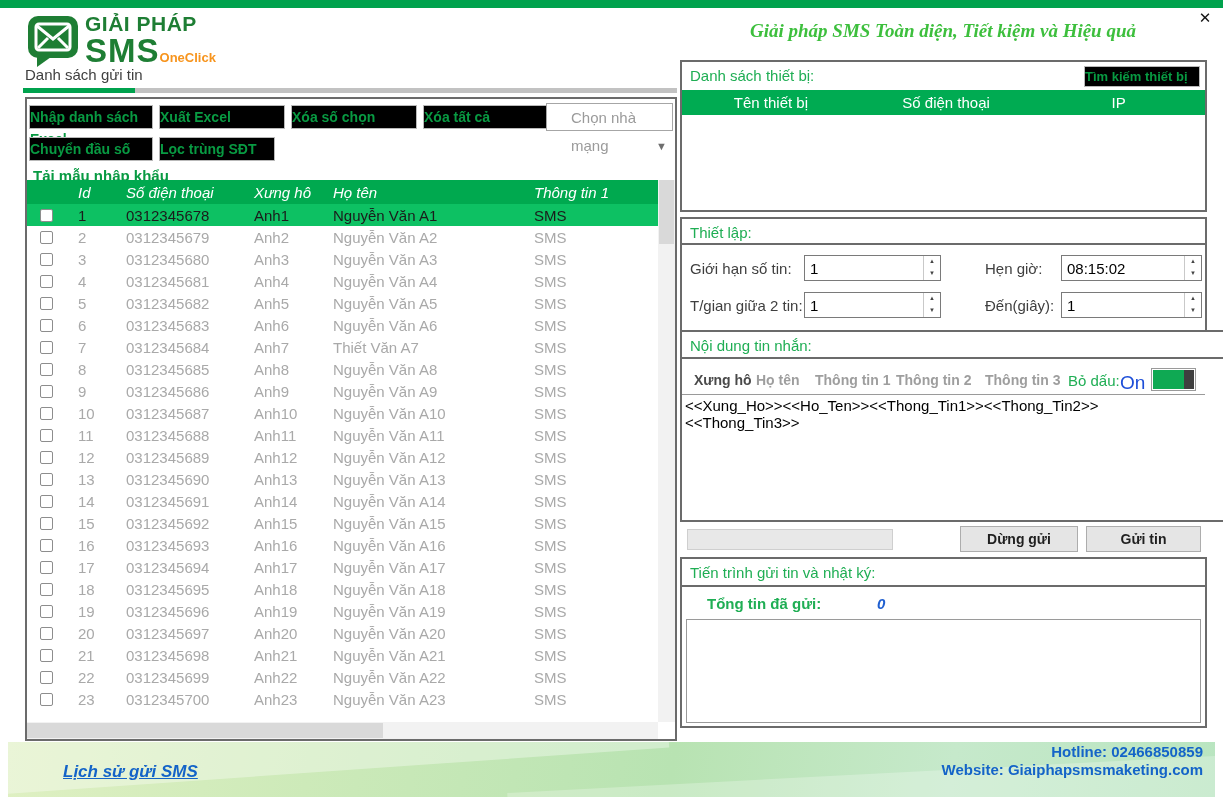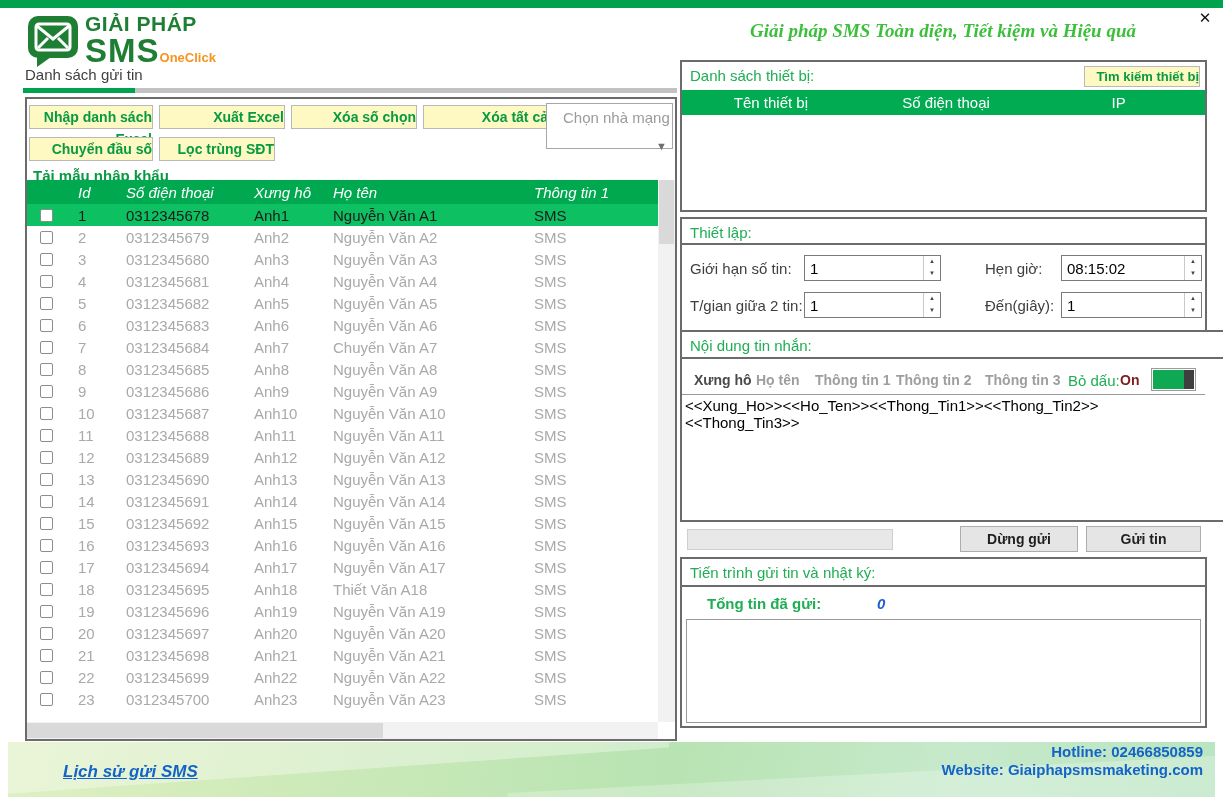--- a/index.html
+++ b/index.html
@@ -25,29 +25,29 @@
     font-family:"Liberation Serif","DejaVu Serif",serif; font-style:italic; font-weight:700;
     font-size:19px; color:#3dbf3d; }
 
   
   #tab { left:25px; top:66px; font-size:15px; color:#3f3f3f; cursor:pointer; }
   #tab-underline-active { left:23px; top:88px; width:112px; height:5px; background:#00a24d; }
   #tab-underline-rest { left:135px; top:88px; width:542px; height:5px; background:#c2c2c2; }
 
   
   #left-panel { left:25px; top:97px; width:652px; height:644px; border:2px solid #6b6b6b; background:#fff; }
-  .gbtn { background:#fef9c3; border:1px solid #b9b9b9; color:#089a42; font-weight:700;
-    font-size:14px; text-align:right; cursor:pointer; font-family:inherit; }
+  .gbtn { background:#000000; border:1px solid #b9b9b9; color:#089a42; font-weight:700;
+    font-size:14px; text-align:left; cursor:pointer; font-family:inherit; }
   #btn-row1 { left:2px; top:6px; height:24px; display:flex; gap:6px; }
   #btn-row1 .gbtn { height:24px; line-height:22px; }
   #btn-row2 { left:2px; top:38px; height:24px; display:flex; gap:6px; }
   #btn-row2 .gbtn { height:24px; line-height:22px; }
-  #carrier-select { left:519px; top:4px; width:127px; height:46px; background:#fff;
+  #carrier-select { left:519px; top:4px; width:127px; height:28px; background:#fff;
     border:1px solid #a6a6a6; color:#9b9b9b; font-size:15px; line-height:28px;
-    padding-left:16px; cursor:pointer; }
+    padding-left:24px; cursor:pointer; }
   #carrier-select .chev { float:right; margin-right:5px; font-size:11px; color:#6e6e6e; }
   #template-link { left:6px; top:68px; font-size:15px; font-weight:700; color:#089a42; cursor:pointer; }
 
   .grid-cols { display:grid; grid-template-columns:38px 48px 128px 79px 201px 1fr; }
   #table-header { left:0px; top:81px; width:631px; height:24px; background:#00a94f;
     color:#fff; font-size:15px; align-items:center; }
   #table-header .cell { padding-left:13px;font-style:italic; }
   #table-body { left:0px; top:105px; width:631px; height:506px; }
   .trow { height:22px; align-items:center; font-size:15px; color:#a9a9a9; background:#fff; cursor:default; }
   .trow .cell { padding-left:13px; white-space:nowrap; overflow:hidden; }
@@ -76,21 +76,21 @@
     font-size:15px; color:#000; }
   .spinner .val { position:absolute; left:5px; top:4px; }
   .spin-arrows { position:absolute; right:0; top:0; width:17px; height:100%;
     border-left:1px solid #c9c9c9; display:flex; flex-direction:column; }
   .spin-arrows span { flex:1; font-size:6px; color:#444; text-align:center; line-height:11px; cursor:pointer; }
 
   #message { left:680px; top:330px; width:612px; height:192px; }
   .mfield { position:absolute; top:40px; font-size:14px; font-weight:700; color:#9e9e9e; cursor:pointer; }
   .mfield.dark { color:#4a4a4a; }
   #accents-label { position:absolute; top:40px; left:386px; font-size:15px; color:#1fae54; }
-  #accents-state { position:absolute; top:40px; left:438px; font-size:14px; font-weight:700; color:#7f1d1d; }
+  #accents-state { position:absolute; top:40px; left:438px; font-size:19px; font-weight:400; color:#1d4ed8; }
   #accents-toggle { position:absolute; top:36px; left:469px; width:45px; height:23px;
     border:1px solid #9a9a9a; background:#fff; padding:1px; cursor:pointer; display:flex; }
   #accents-toggle .on-fill { flex:1; background:#0fa953; }
   #accents-toggle .knob { width:10px; background:#3f3f3f; }
   #msg-textarea { position:absolute; left:0px; top:62px; width:523px; height:126px;
     border:none; border-top:1px solid #9a9a9a; font-size:15px; color:#000; padding:2px 3px;
     font-family:inherit; resize:none; outline:none; }
 
   #send-row { left:680px; top:526px; width:527px; height:28px; }
   #progress-bar { position:absolute; left:7px; top:3px; width:206px; height:21px;
@@ -237,21 +237,21 @@
           <div class="cell">Nguyễn Văn A6</div>
           <div class="cell">SMS</div>
         </div>
         <div class="trow grid-cols">
           <div class="cb-cell">
             <span class="cbox"></span>
           </div>
           <div class="cell">7</div>
           <div class="cell">0312345684</div>
           <div class="cell">Anh7</div>
-          <div class="cell">Chuyển Văn A7</div>
+          <div class="cell">Thiết Văn A7</div>
           <div class="cell">SMS</div>
         </div>
         <div class="trow grid-cols">
           <div class="cb-cell">
             <span class="cbox"></span>
           </div>
           <div class="cell">8</div>
           <div class="cell">0312345685</div>
           <div class="cell">Anh8</div>
           <div class="cell">Nguyễn Văn A8</div>
@@ -347,21 +347,21 @@
           <div class="cell">Nguyễn Văn A17</div>
           <div class="cell">SMS</div>
         </div>
         <div class="trow grid-cols">
           <div class="cb-cell">
             <span class="cbox"></span>
           </div>
           <div class="cell">18</div>
           <div class="cell">0312345695</div>
           <div class="cell">Anh18</div>
-          <div class="cell">Thiết Văn A18</div>
+          <div class="cell">Nguyễn Văn A18</div>
           <div class="cell">SMS</div>
         </div>
         <div class="trow grid-cols">
           <div class="cb-cell">
             <span class="cbox"></span>
           </div>
           <div class="cell">19</div>
           <div class="cell">0312345696</div>
           <div class="cell">Anh19</div>
           <div class="cell">Nguyễn Văn A19</div>

